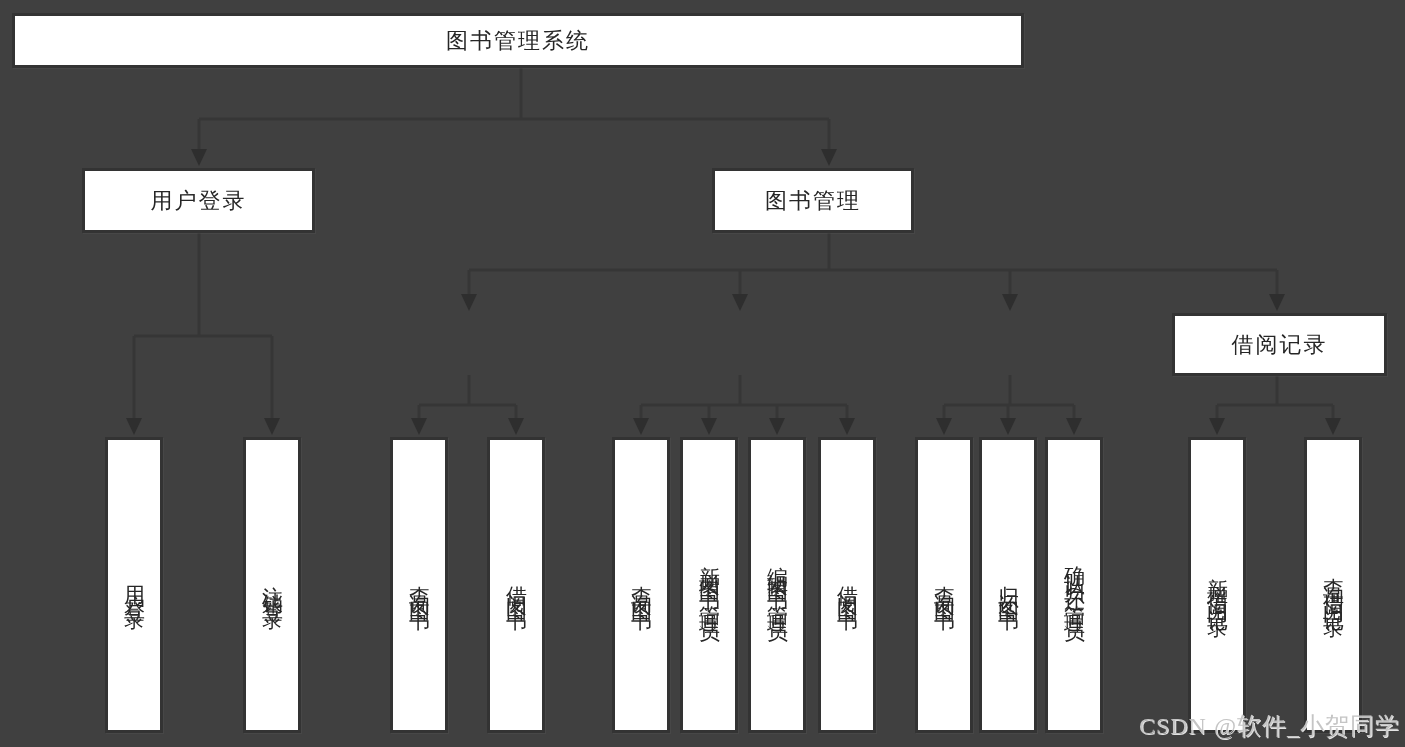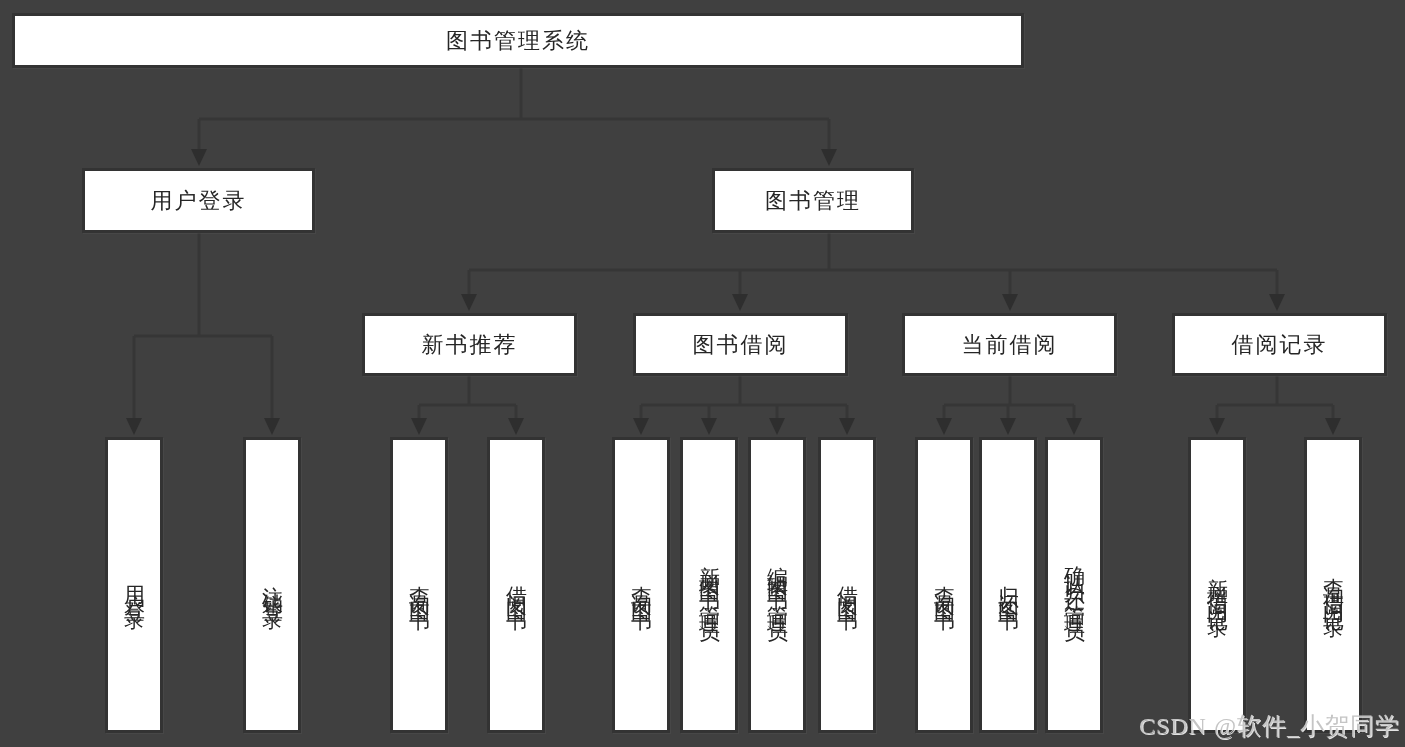--- a/index.html
+++ b/index.html
@@ -95,23 +95,20 @@
       <polygon points="1209,418 1225,418 1217,435"></polygon>
       <polygon points="1325,418 1341,418 1333,435"></polygon>
     </g>
   </svg>
 
   <div class="node h" style="left:12px;top:13px;width:1012px;height:55px">图书管理系统</div>
 
   <div class="node h" style="left:82px;top:168px;width:233px;height:65px">用户登录</div>
   <div class="node h" style="left:712px;top:168px;width:202px;height:65px">图书管理</div>
 
-  <div class="node h" style="left:362px;top:313px;width:215px;height:63px">新书推荐</div>
-  <div class="node h" style="left:633px;top:313px;width:215px;height:63px">图书借阅</div>
-  <div class="node h" style="left:902px;top:313px;width:215px;height:63px">当前借阅</div>
   <div class="node h" style="left:1172px;top:313px;width:215px;height:63px">借阅记录</div>
 
   <div class="node v" style="left:105px;top:437px;width:58px;height:296px">用户登录</div>
   <div class="node v" style="left:243px;top:437px;width:58px;height:296px">注销登录</div>
 
   <div class="node v" style="left:390px;top:437px;width:58px;height:296px">查询图书</div>
   <div class="node v" style="left:487px;top:437px;width:58px;height:296px">借阅图书</div>
 
   <div class="node v" style="left:612px;top:437px;width:58px;height:296px">查询图书</div>
   <div class="node v" style="left:680px;top:437px;width:58px;height:296px">新增图书（管理员）</div>

